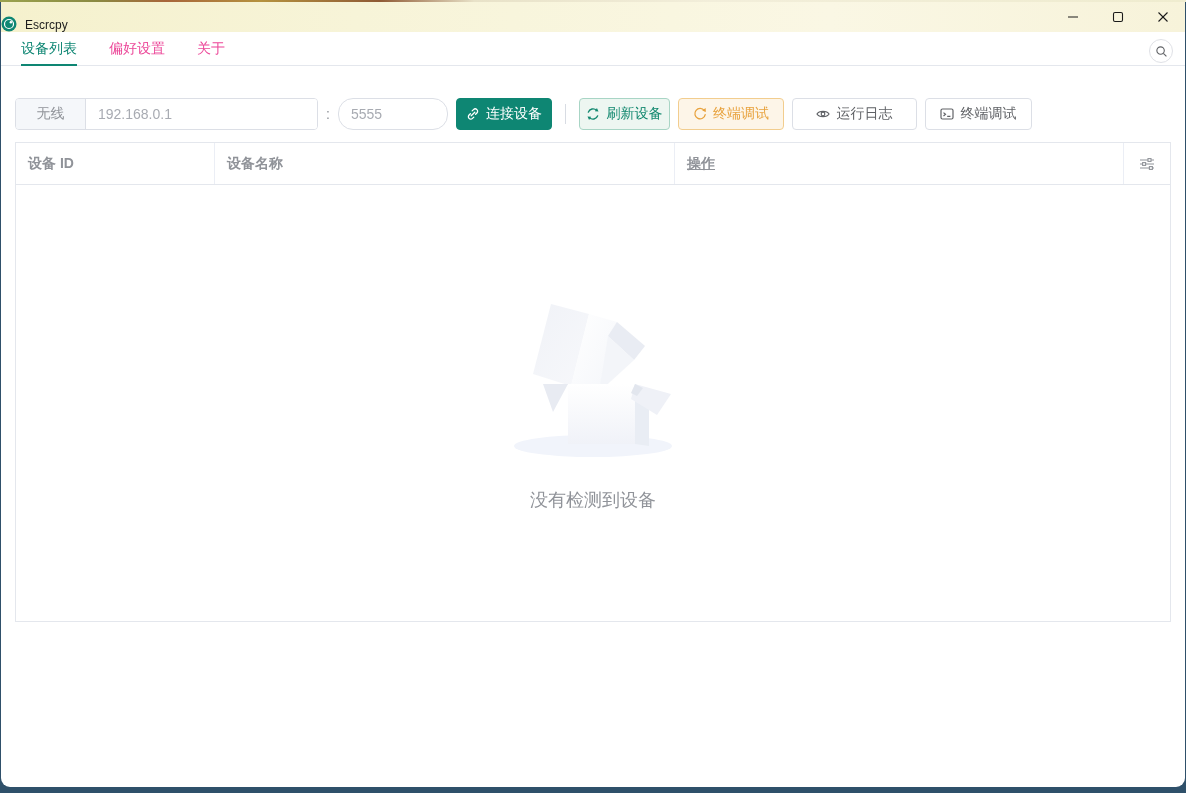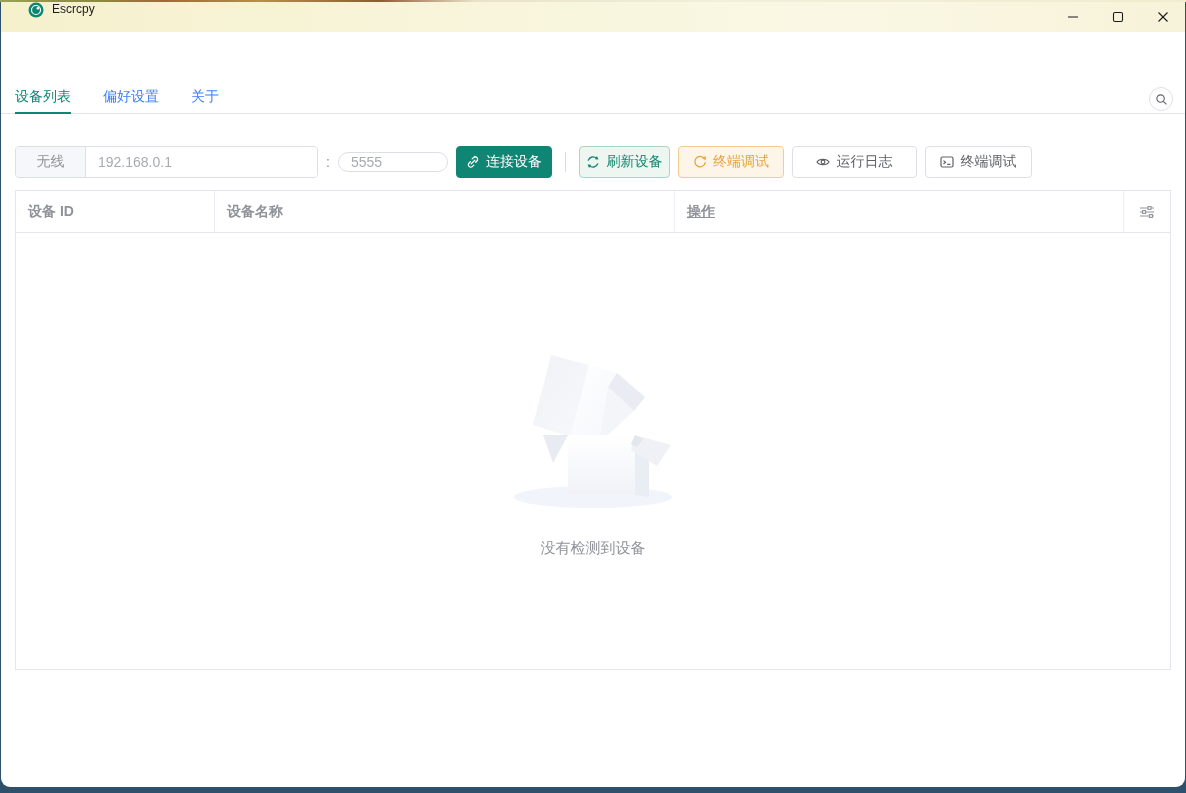--- a/index.html
+++ b/index.html
@@ -14,36 +14,36 @@
     position:absolute; top:0; left:0; right:0; height:2px;
     background:linear-gradient(90deg,#9aa24e 0%,#8a8a42 8%,#a8653a 14%,#b5923f 22%,#8f5a35 32%,#e8e2c8 40%,#f2eeda 60%,#efeccf 100%);
   }
   .app-window{
     position:absolute; top:2px; left:1px; right:1px; bottom:6px;
     background:#fff; border-radius:0 0 9px 9px; overflow:hidden;
     display:flex; flex-direction:column;
   }
   
   .titlebar{
-    height:30px; flex:0 0 30px; display:flex; align-items:flex-start; padding-left:27px;
+    height:30px; flex:0 0 30px; display:flex; align-items:flex-end; padding-left:0;
     background:linear-gradient(90deg,#f5f1cd 0%,#f7f4d8 30%,#faf7e4 70%,#f7f3da 100%);
   }
   .titlebar .app-icon{ width:16px; height:16px; margin-right:8px; display:flex; }
   .titlebar .title{ font-size:12px; color:#1d1d1d; }
   .titlebar .spacer{ flex:1; }
   .wc-btn{ width:45px; height:30px; display:flex; align-items:center; justify-content:center; cursor:default; }
   
   .tabbar{
     height:34px; flex:0 0 34px; position:relative;
-    display:flex; align-items:stretch; padding-left:14px;
-    border-bottom:1px solid #e4e7ed; background:#fff;margin-top:48px;
+    display:flex; align-items:stretch; padding-left:20px;
+    border-bottom:1px solid #e4e7ed; background:#fff;
   }
   .tab{
     margin-right:32px; display:flex; align-items:center;
-    font-size:14px; color:#3b82f6; position:relative; cursor:pointer;
+    font-size:14px; color:#ec4899; position:relative; cursor:pointer;
   }
   .tab.active{ color:#0e8673; }
   .tab.active::after{
     content:""; position:absolute; left:0; right:0; bottom:-1px; height:2px; background:#0e8673;
   }
   .tab-search{
     position:absolute; right:12px; top:7px; width:24px; height:24px;
     border:1px solid #dfe1e6; border-radius:50%; background:#fff;
     display:flex; align-items:center; justify-content:center;
   }
@@ -59,21 +59,21 @@
     flex:0 0 70px; background:#f5f7fa; border-right:1px solid #dcdfe6;
     color:#909399; display:flex; align-items:center; justify-content:center; font-size:14px;
   }
   .text-input{
     border:none; outline:none; flex:1; padding:0 12px; font-size:14px; color:#606266; min-width:0;
     font-family:"Liberation Sans","DejaVu Sans",sans-serif; background:#fff;
   }
   .text-input::placeholder{ color:#a8abb2; opacity:1; }
   .colon-sep{ margin:0 8px; color:#909399; }
   .port-input{
-    width:110px; height:20px; border:1px solid #dcdfe6; border-radius:15px; padding:0 12px;
+    width:110px; height:32px; border:1px solid #dcdfe6; border-radius:15px; padding:0 12px;
     font-size:14px; outline:none; color:#606266; font-family:"Liberation Sans","DejaVu Sans",sans-serif;
   }
   .port-input::placeholder{ color:#a8abb2; opacity:1; }
   .btn{
     height:32px; border-radius:4px; font-size:14px; display:flex; align-items:center; justify-content:center;
     gap:6px; cursor:pointer; border:1px solid transparent; white-space:nowrap;
     font-family:"Liberation Sans","DejaVu Sans",sans-serif;
   }
   .btn svg{ flex:0 0 auto; }
   .btn-connect{ width:96px; margin-left:8px; background:#0e8673; color:#fff; border-color:#0e8673; }
@@ -94,21 +94,21 @@
     font-size:14px; font-weight:600; color:#909399; border-right:1px solid #ebeef5;
   }
   .th-id{ flex:0 0 199px; }
   .th-name{ flex:0 0 460px; }
   .th-op{ flex:0 0 449px;text-decoration:underline; }
   .th-settings{ flex:1; border-right:none; justify-content:center; padding:0; }
   .table-body{
     flex:1; display:flex; flex-direction:column; align-items:center; justify-content:center;
   }
   .empty-illustration{ width:160px; height:170px; }
-  .empty-text{ margin-top:24px; font-size:15px; color:#909399; }
+  .empty-text{ margin-top:24px; font-size:18px; color:#909399; }
 </style>
 </head>
 <body>
 
 <div class="wallpaper-strip"></div>
 
 <div class="app-window">
 
   <div class="titlebar">
     <span class="app-icon">

